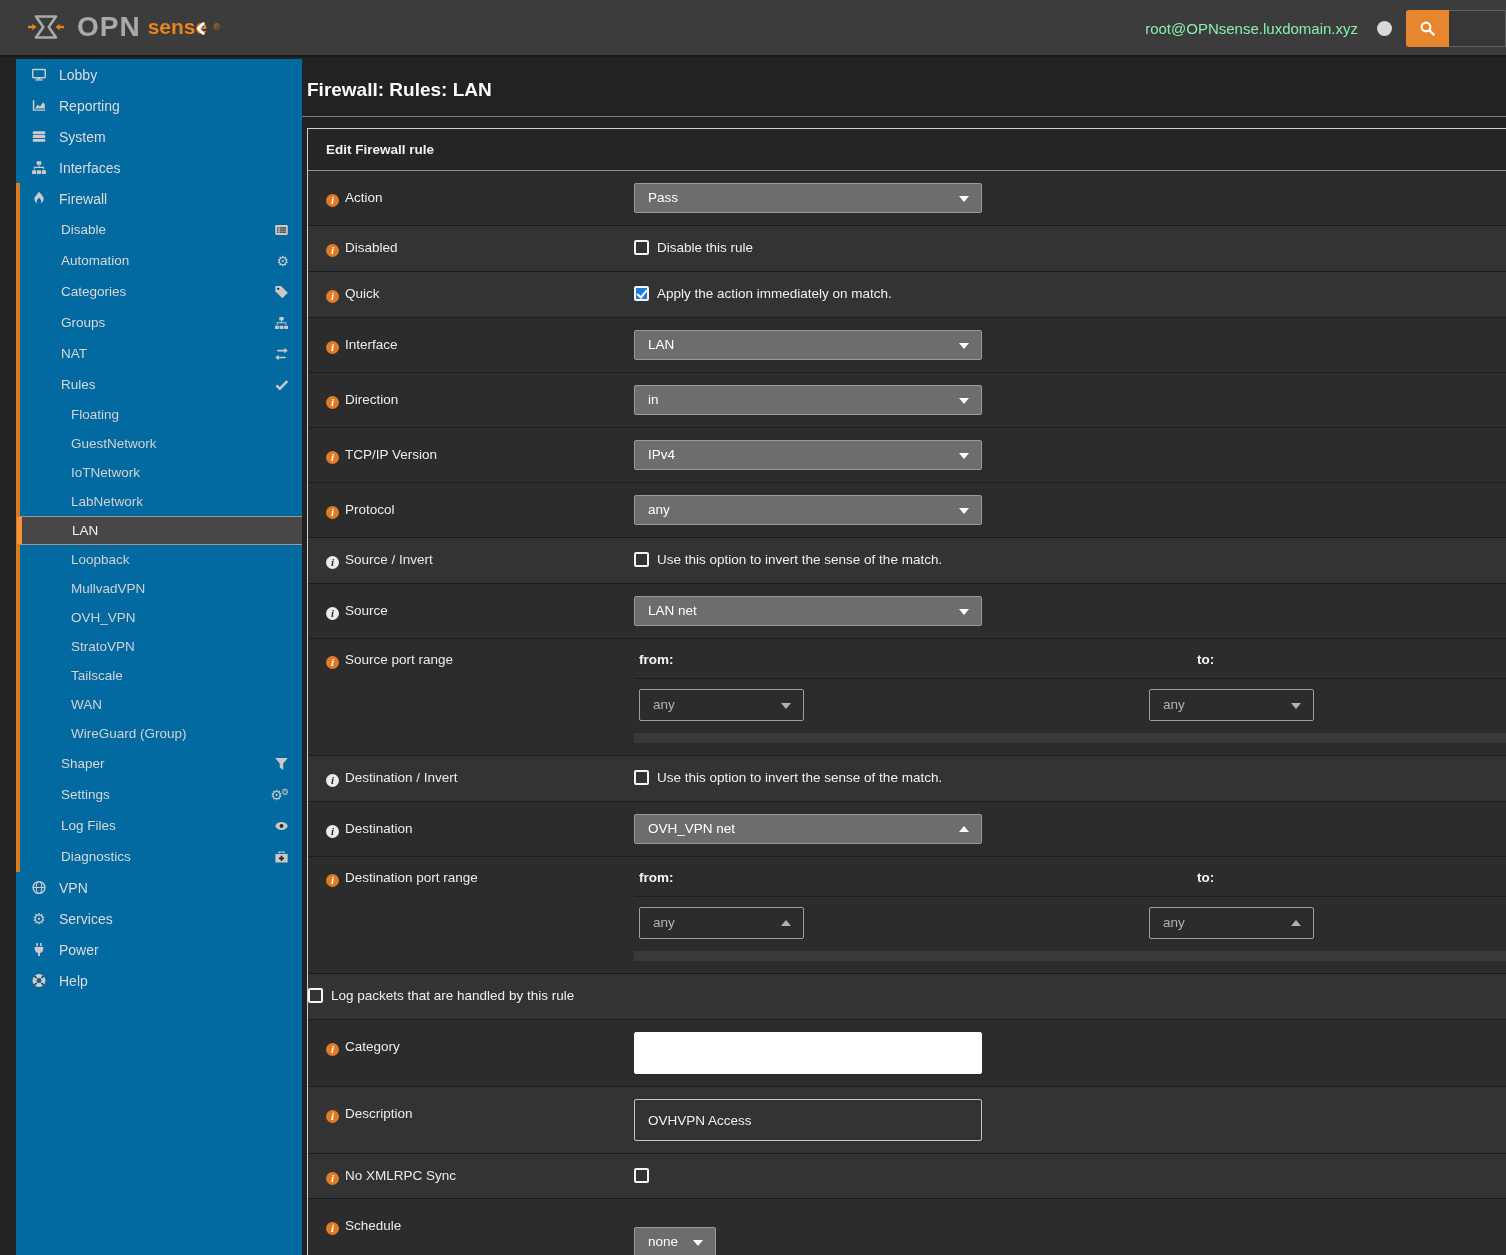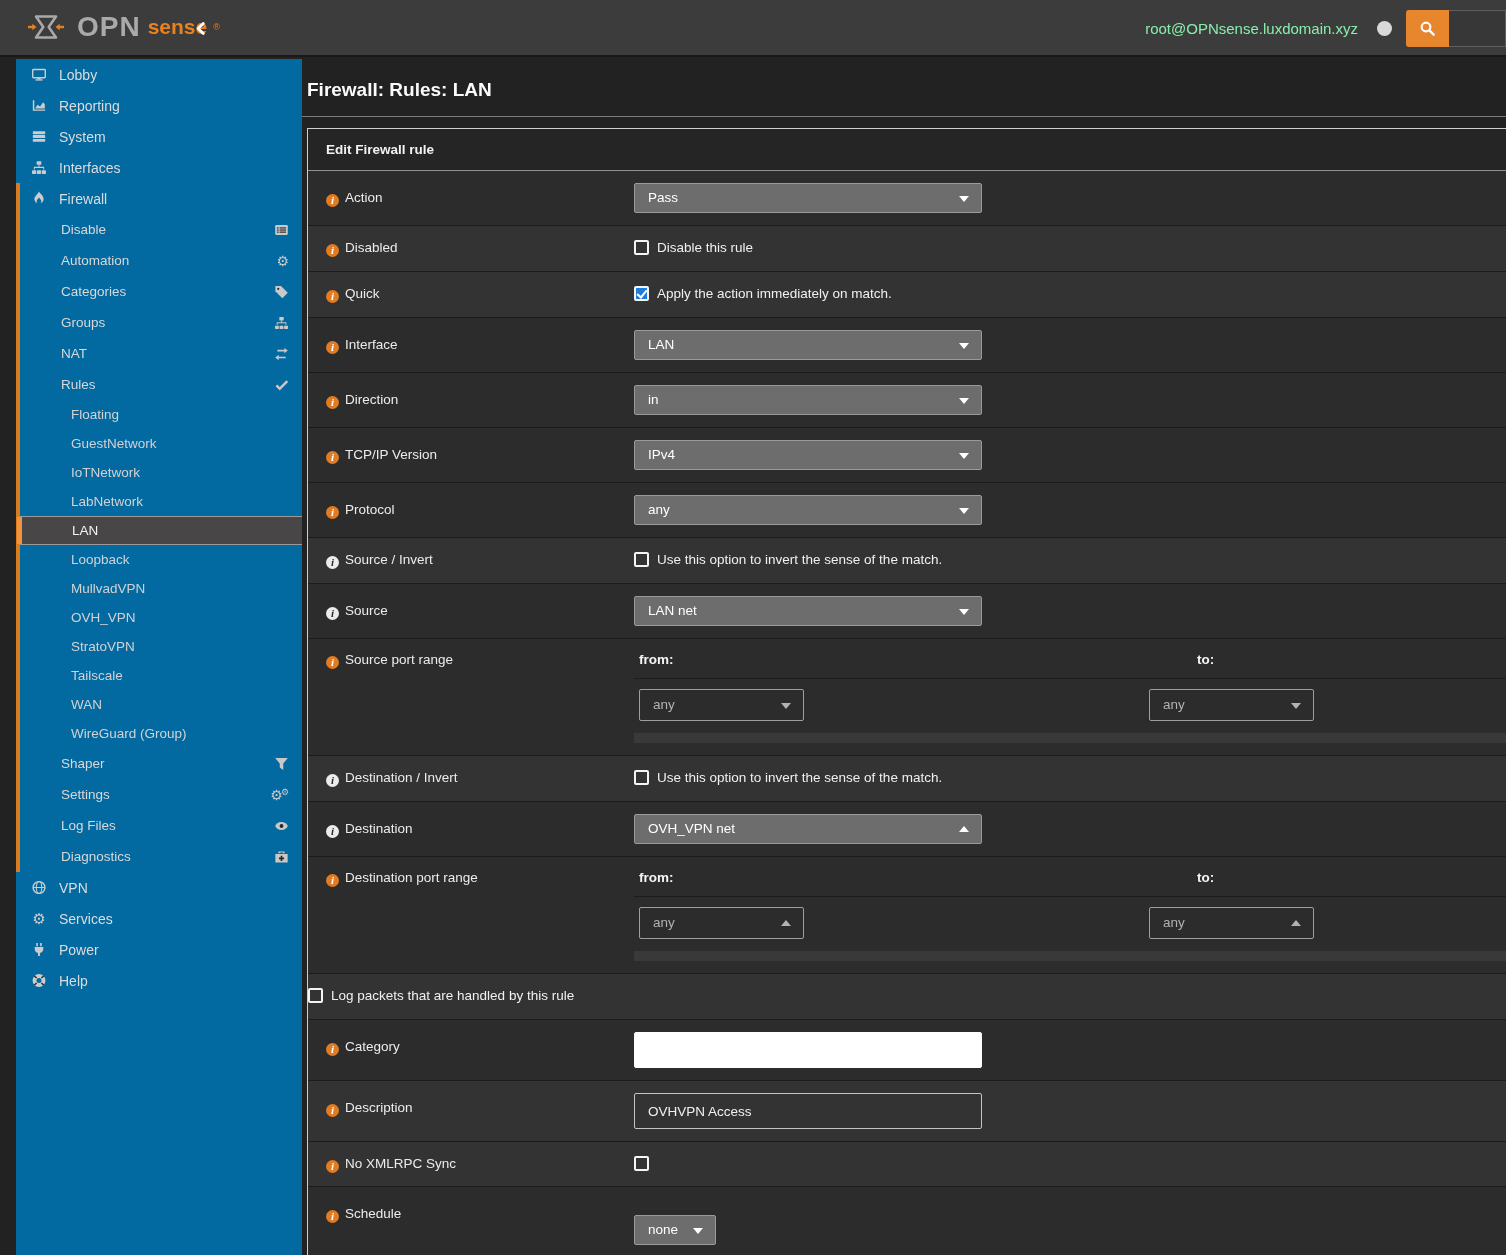--- a/index.html
+++ b/index.html
@@ -81,21 +81,21 @@
   .sel.outline .car { border-top-color:#b2b2b2; top:13px; }
   .sel.outline .car.up { border-top:none; border-bottom-color:#b2b2b2; top:12px; }
 
   .cbx { width:15px; height:15px; border:2px solid #f5f5f5; border-radius:2px; background:transparent;
          flex:none; position:relative; cursor:pointer; }
   .cbx.on { background:#1d7ed9; }
   .cbx.on::after { content:""; position:absolute; left:3px; top:0; width:4px; height:8px;
                    border:solid #fff; border-width:0 2px 2px 0; transform:rotate(40deg); }
   .cbtext { margin-left:8px; color:#f0f0f0; font-size:13.5px; line-height:16px; }
 
-  .inp { width:348px; height:36px; border-radius:2px; font-size:13.5px; padding:0 13px; outline:none; }
+  .inp { width:348px; height:42px; border-radius:2px; font-size:13.5px; padding:0 13px; outline:none; }
   .inp.white { background:#fff; border:1px solid #fff; color:#222; }
   .inp.dark  { background:transparent; border:1px solid #c4c4c4; color:#f0f0f0; }
 
   .prhead { position:relative; padding:0 0 9px 5px; border-bottom:1px solid #1c1c1c;
             color:#f5f5f5; font-size:13.5px; font-weight:bold; line-height:18px; }
   .prhead .to-lbl { position:absolute; left:517px; top:0;margin-left:46px; }
   .prbody { padding:10px 0 0 5px; display:flex; }
   .prbody .gap { margin-left:345px; }
   .prscroll { margin-top:12px; height:10px; background:#3a3939; }
 </style>

